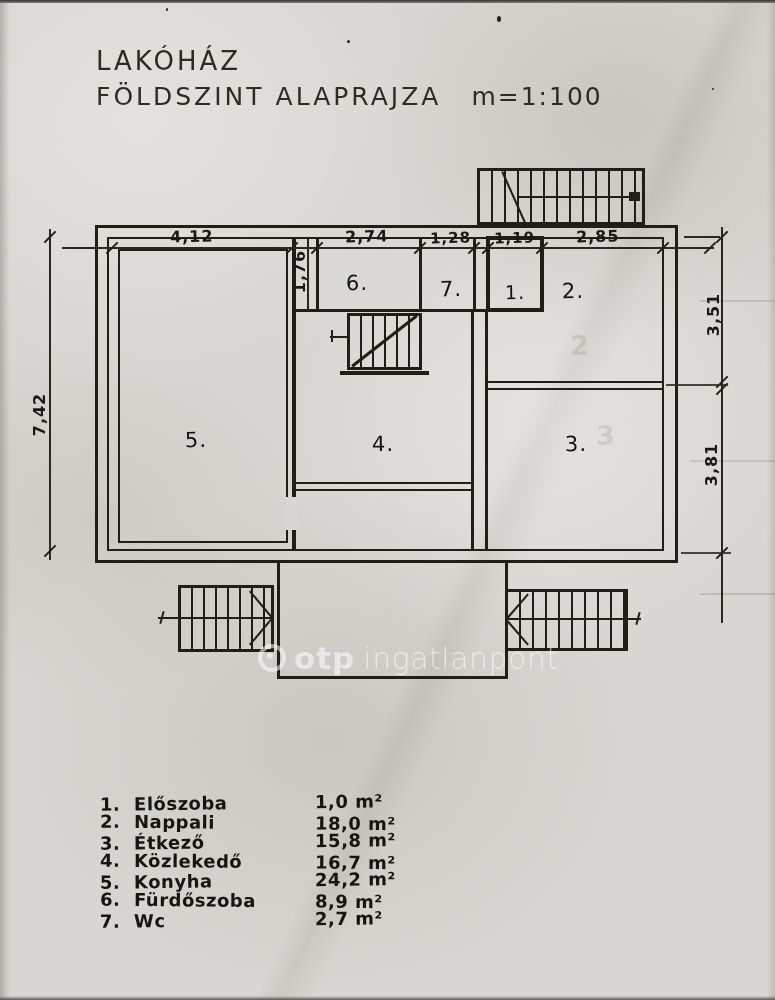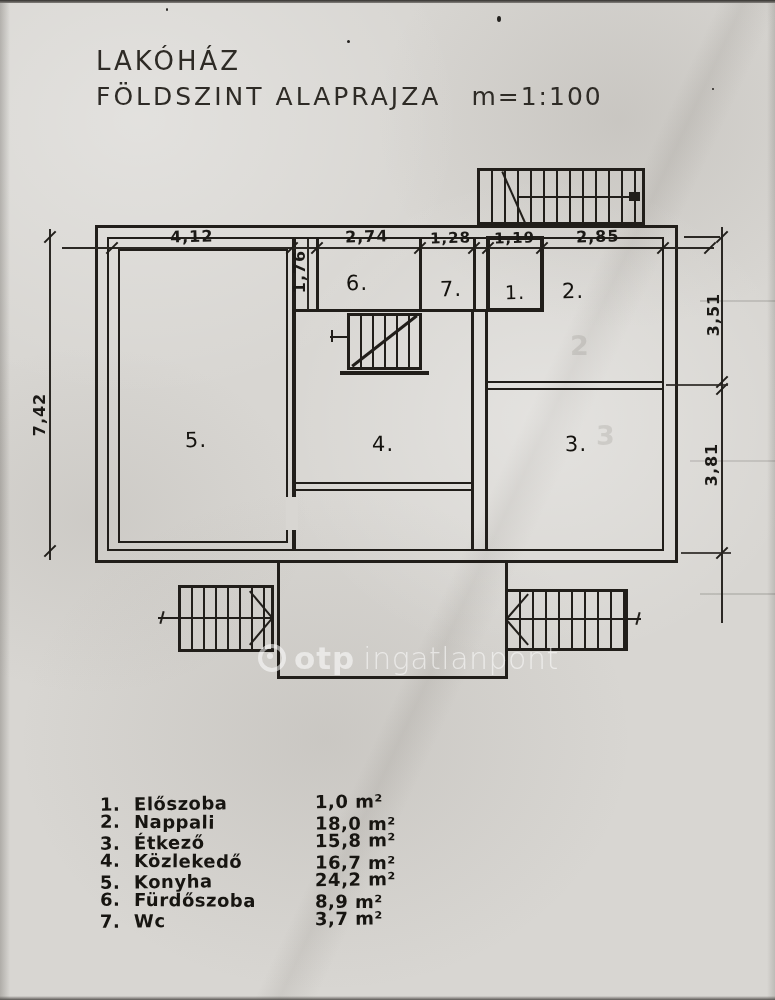--- a/index.html
+++ b/index.html
@@ -185,15 +185,15 @@
   <div class="legend-row">
     <span class="legend-num">4.</span><span>Közlekedő</span><span class="legend-area">16,7 m²</span>
   </div>
   <div class="legend-row">
     <span class="legend-num">5.</span><span>Konyha</span><span class="legend-area">24,2 m²</span>
   </div>
   <div class="legend-row">
     <span class="legend-num">6.</span><span>Fürdőszoba</span><span class="legend-area">8,9 m²</span>
   </div>
   <div class="legend-row">
-    <span class="legend-num">7.</span><span>Wc</span><span class="legend-area">3,7 m²</span>
+    <span class="legend-num">7.</span><span>Wc</span><span class="legend-area">2,7 m²</span>
   </div>
 </div>
 
 </body></html>

